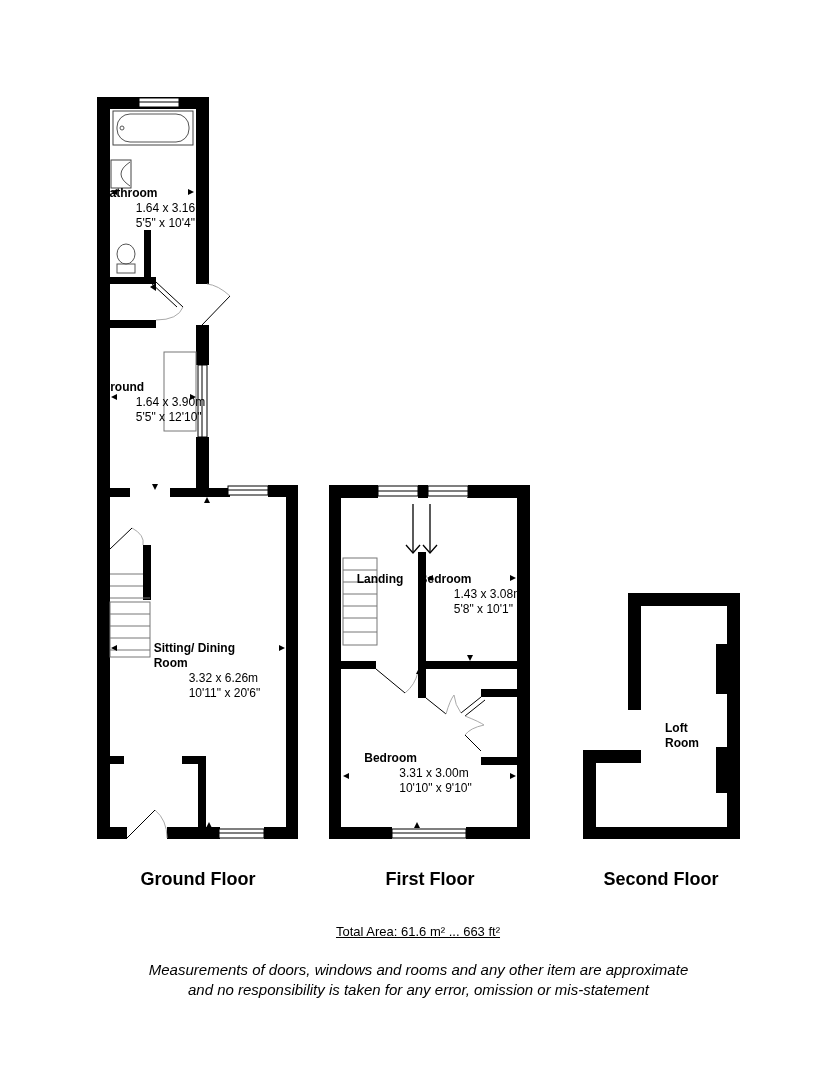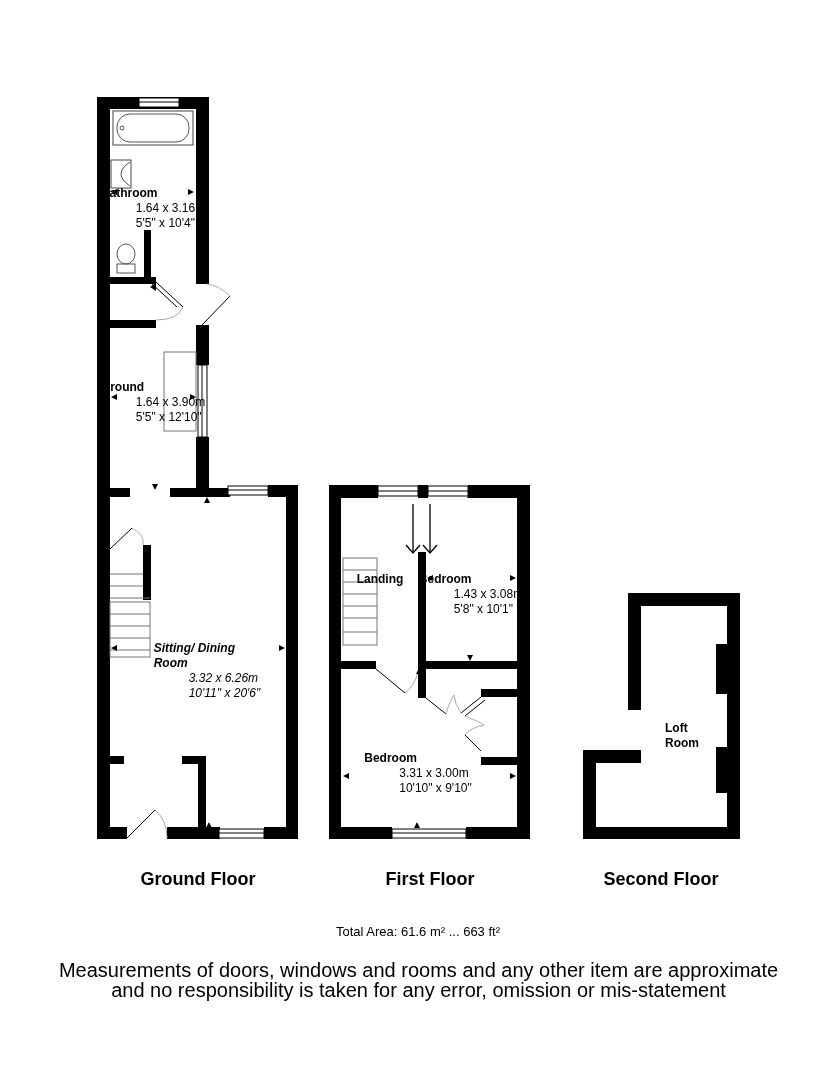--- a/index.html
+++ b/index.html
@@ -2,22 +2,22 @@
 <html><head>
   <meta charset="utf-8">
   <style>
     html, body { margin: 0; padding: 0; background: #ffffff; }
     body { width: 837px; height: 1080px; position: relative; overflow: hidden; font-family: "Liberation Sans", sans-serif; color: #000; }
     svg.plan { position: absolute; left: 0; top: 0; }
     .lbl { position: absolute; text-align: left; font-size: 12px; line-height: 15px; white-space: nowrap; transform: translateX(-50%); }
     .lbl .name { font-weight: bold; display: block; }
     .lbl .dim { display: block; margin-left: 35px; }
     .floor-label { position: absolute; font-weight: bold; font-size: 18px; transform: translateX(-50%); white-space: nowrap; }
-    .total { position: absolute; left: 418px; top: 924px; transform: translateX(-50%); font-size: 13px; white-space: nowrap; }
-    .disclaimer { position: absolute; left: 0; width: 837px; top: 960px; text-align: center; font-size: 20px; line-height: 20px; }
+    .total { position: absolute; left: 418px; top: 924px; transform: translateX(-50%); font-size: 13px; white-space: nowrap; text-decoration: underline; }
+    .disclaimer { position: absolute; left: 0; width: 837px; top: 960px; text-align: center; font-size: 15px; line-height: 20px; font-style: italic; }
     .disclaimer span { display: block; }
   </style>
 </head>
 <body>
 
 <svg class="plan" width="837" height="1080" viewBox="0 0 837 1080">
 
   <g fill="#000">
 
     <rect x="97" y="97" width="13" height="742"></rect>
@@ -182,21 +182,21 @@
   <span class="dim">1.64 x 3.16m</span>
   <span class="dim">5'5" x 10'4"</span>
 </div>
 
 <div class="lbl" style="left:153px; top:380px;">
   <span class="name">Ground</span>
   <span class="dim">1.64 x 3.90m</span>
   <span class="dim">5'5" x 12'10"</span>
 </div>
 
-<div class="lbl" style="left:207px; top:641px;font-style:italic;">
+<div class="lbl" style="left:207px; top:641px;">
   <span class="name">Sitting/ Dining</span>
   <span class="name">Room</span>
   <span class="dim">3.32 x 6.26m</span>
   <span class="dim">10'11" x 20'6"</span>
 </div>
 
 <div class="lbl" style="left:380px; top:572px;">
   <span class="name">Landing</span>
 </div>
 

